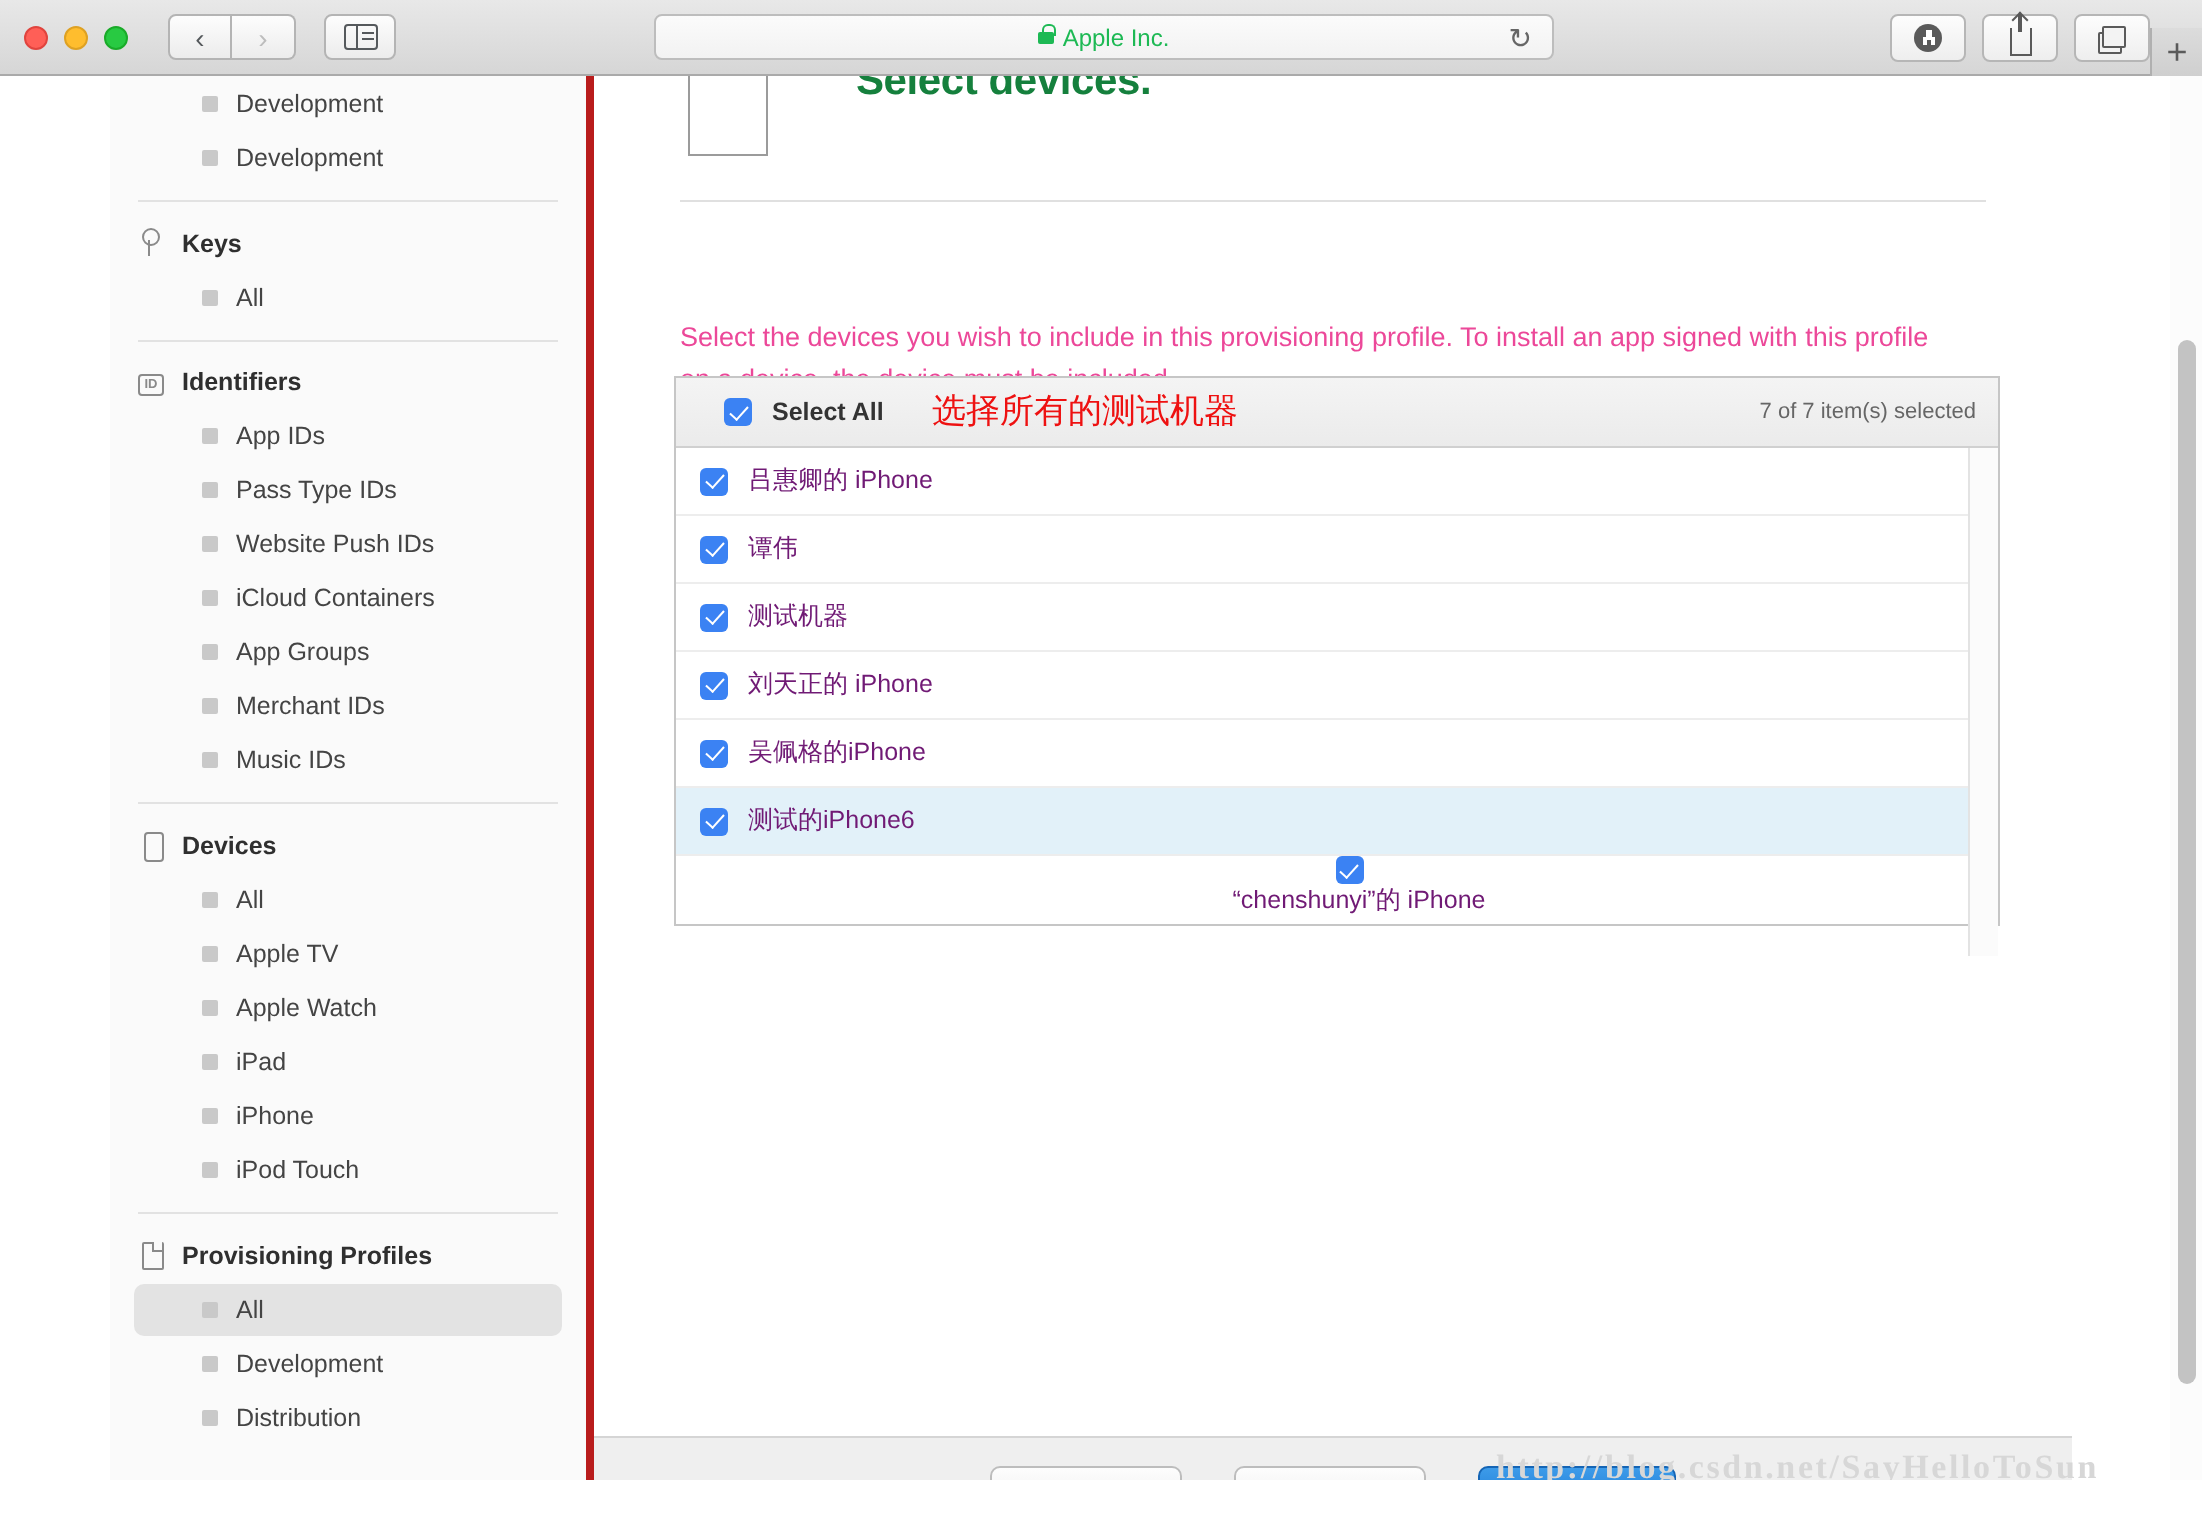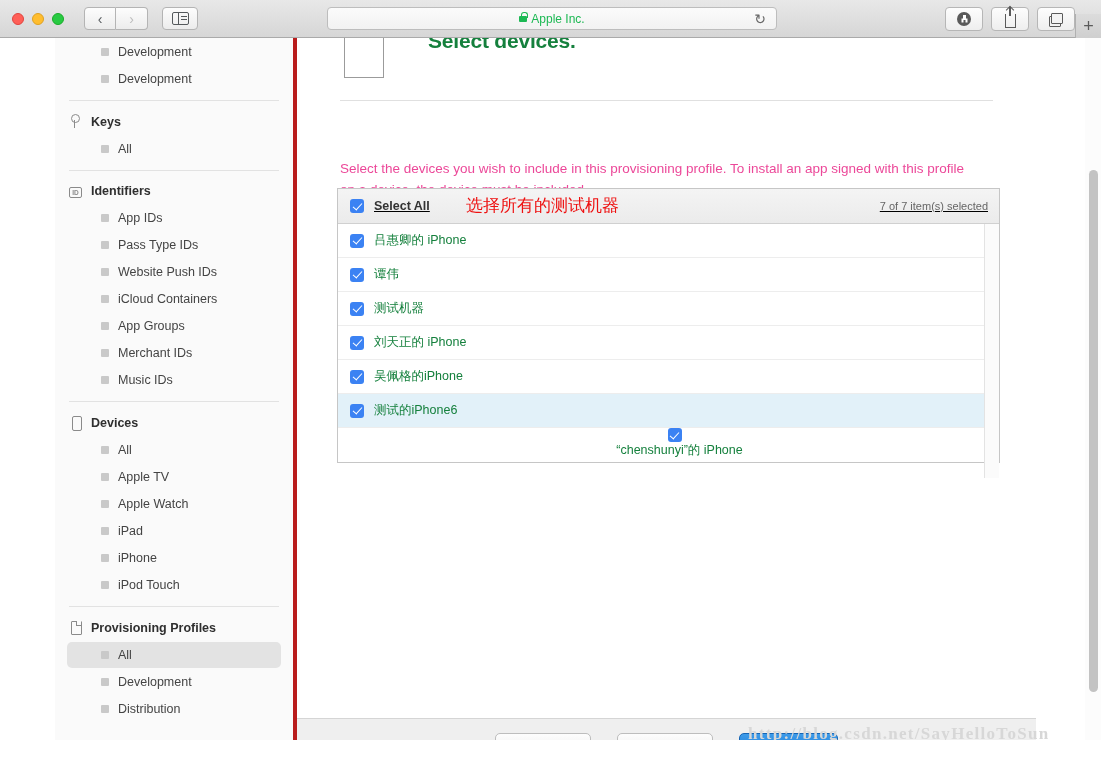--- a/index.html
+++ b/index.html
@@ -366,23 +366,22 @@
     width: 663px;
     border: 1px solid #c6c6c6;
     background: #fff;
   }
   .device-head {
     height: 35px;
     background: linear-gradient(to bottom, #f4f4f4, #ebebeb);
     border-bottom: 1px solid #d0d0d0;
     display: flex;
     align-items: center;
-    padding: 0 11px 0 12px;
-    position: relative;
-    text-decoration: underline;
+    padding: 0 11px 0 24px;
+    position: relative;
   }
   .select-all-label {
     font-size: 12.5px;
     color: #333;
     font-weight: bold;
     margin-left: 10px;
   }
   .annotation {
     position: absolute;
     left: 128px; top: 5px;
@@ -400,21 +399,21 @@
     position: relative;
     max-height: 254px;
   }
   .device-row {
     height: 34px;
     display: flex;
     align-items: center;
     padding-left: 12px;
     border-bottom: 1px solid #ededed;
     font-size: 12.5px;
-    color: #15803d;
+    color: #701a75;
   }
   .device-row:last-child { border-bottom: none; flex-direction: column; }
   .device-row.highlight { background: #e2f1f9; }
   .device-name { margin-left: 10px; }
 
   .inner-scrollbar {
     position: absolute;
     right: 0; top: 35px;
     width: 15px;
     height: 254px;

